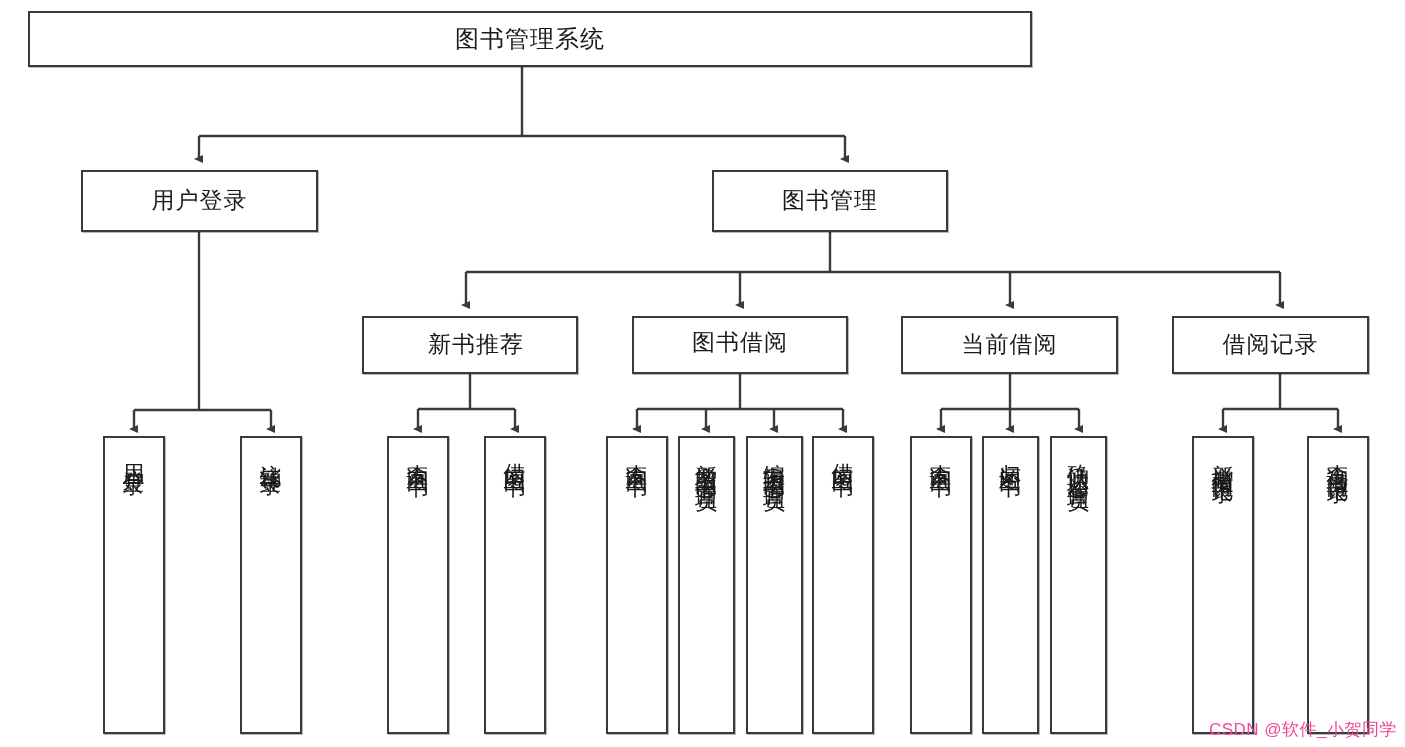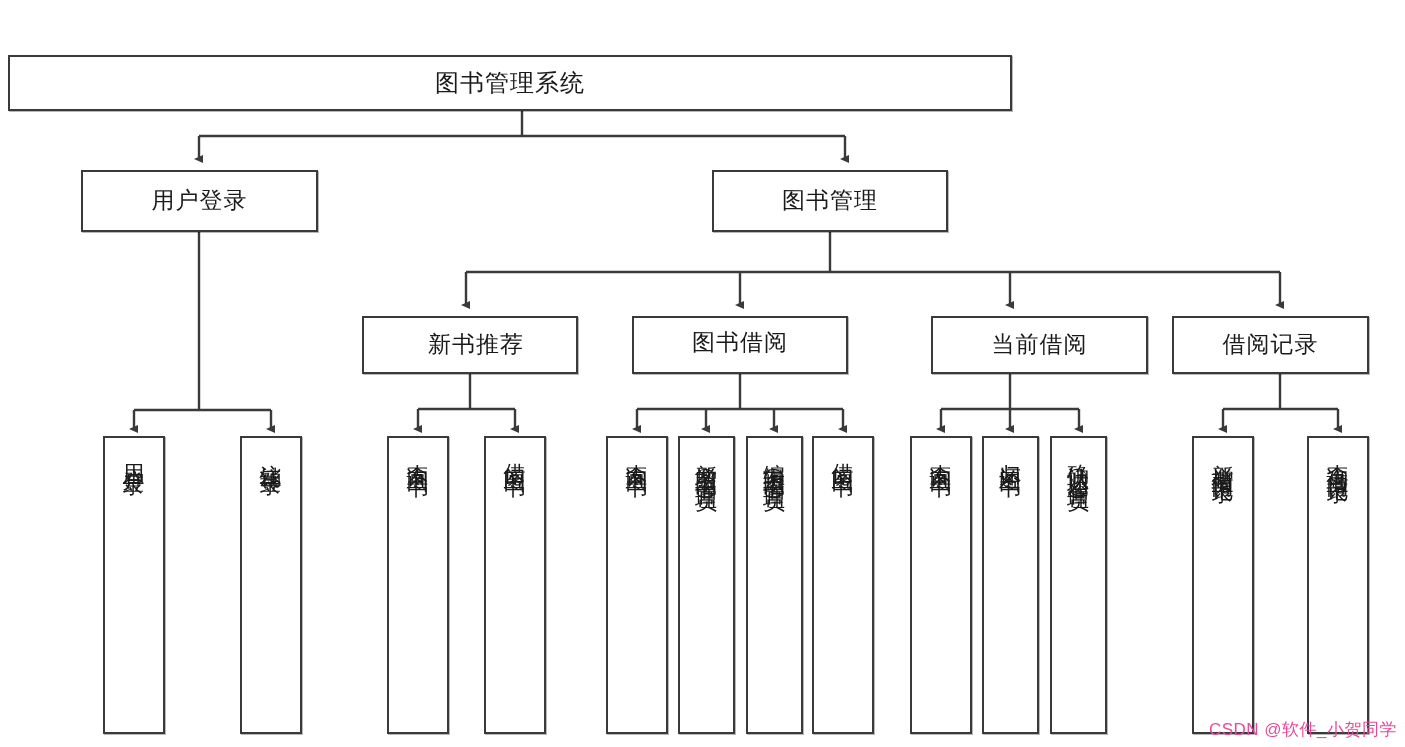--- a/index.html
+++ b/index.html
@@ -117,31 +117,31 @@
       <path d="M 1010,409 L 1010,429" marker-end="url(#arrow)"></path>
       <path d="M 1079,409 L 1079,429" marker-end="url(#arrow)"></path>
 
       <path d="M 1280,374 L 1280,409"></path>
       <path d="M 1223,409 L 1338,409"></path>
       <path d="M 1223,409 L 1223,429" marker-end="url(#arrow)"></path>
       <path d="M 1338,409 L 1338,429" marker-end="url(#arrow)"></path>
     </g>
   </svg>
 
-  <div class="node horiz root" style="left:8px; top:11px; width:1004px; height:56px;margin-top:44px;">图书管理系统</div>
+  <div class="node horiz root" style="left:28px; top:11px; width:1004px; height:56px;">图书管理系统</div>
 
   <div class="node horiz" style="left:81px; top:170px; width:237px; height:62px;">用户登录</div>
 
   <div class="node horiz" style="left:712px; top:170px; width:236px; height:62px;text-align:right;">图书管理</div>
 
   <div class="node horiz" style="left:362px; top:316px; width:216px; height:58px;padding-left:12px;">新书推荐</div>
 
   <div class="node horiz" style="left:632px; top:316px; width:216px; height:58px;font-family:Liberation Mono, monospace;">图书借阅</div>
 
-  <div class="node horiz" style="left:901px; top:316px; width:217px; height:58px;margin-left:30px;">当前借阅</div>
+  <div class="node horiz" style="left:901px; top:316px; width:217px; height:58px;">当前借阅</div>
 
   <div class="node horiz" style="left:1172px; top:316px; width:197px; height:58px;">借阅记录</div>
 
   <div class="node vert" style="left:103px; top:436px; width:62px; height:298px;">
     <span class="vlabel">用户登录</span>
   </div>
   <div class="node vert" style="left:240px; top:436px; width:62px; height:298px;">
     <span class="vlabel">注销登录</span>
   </div>
 

